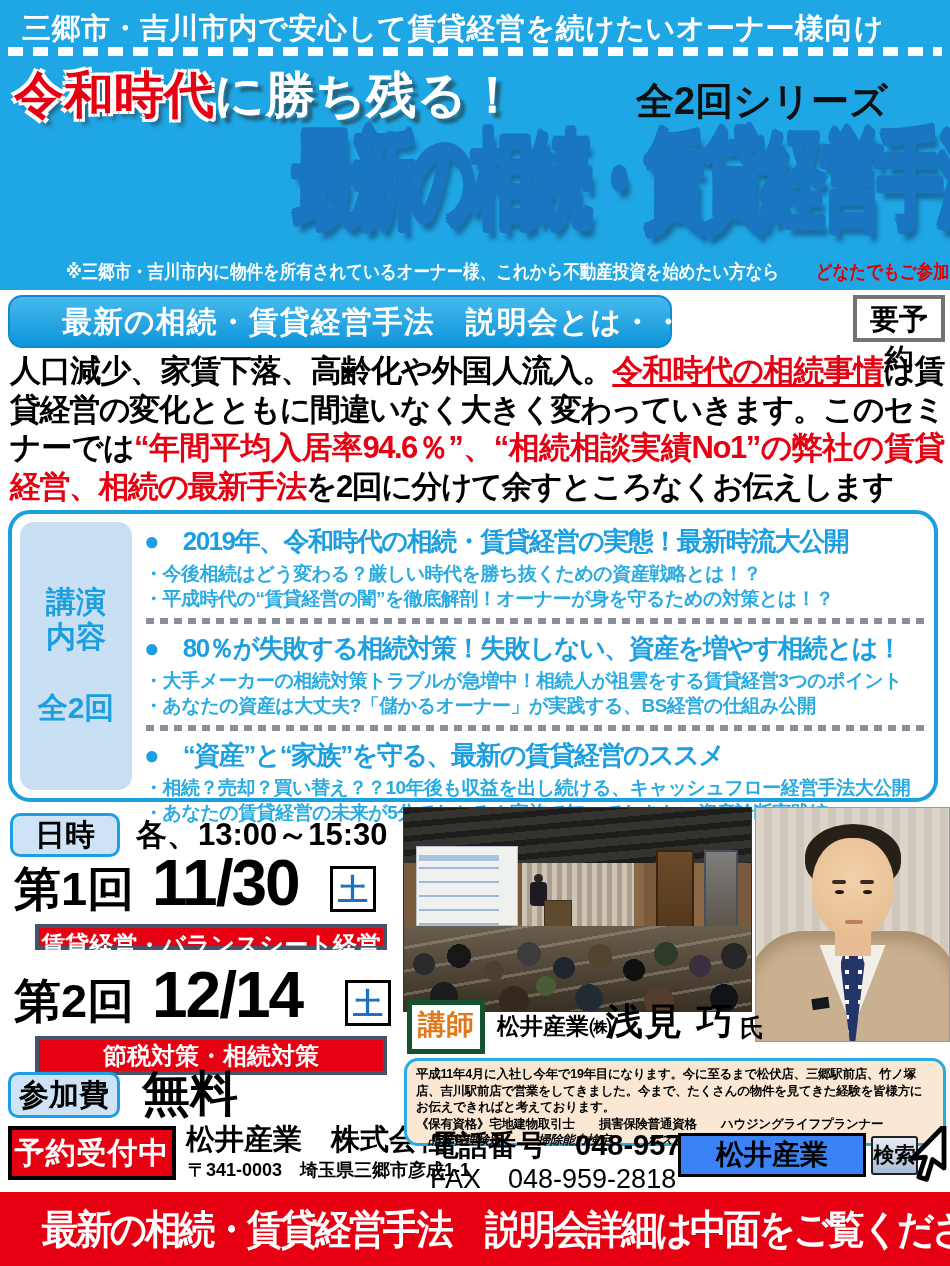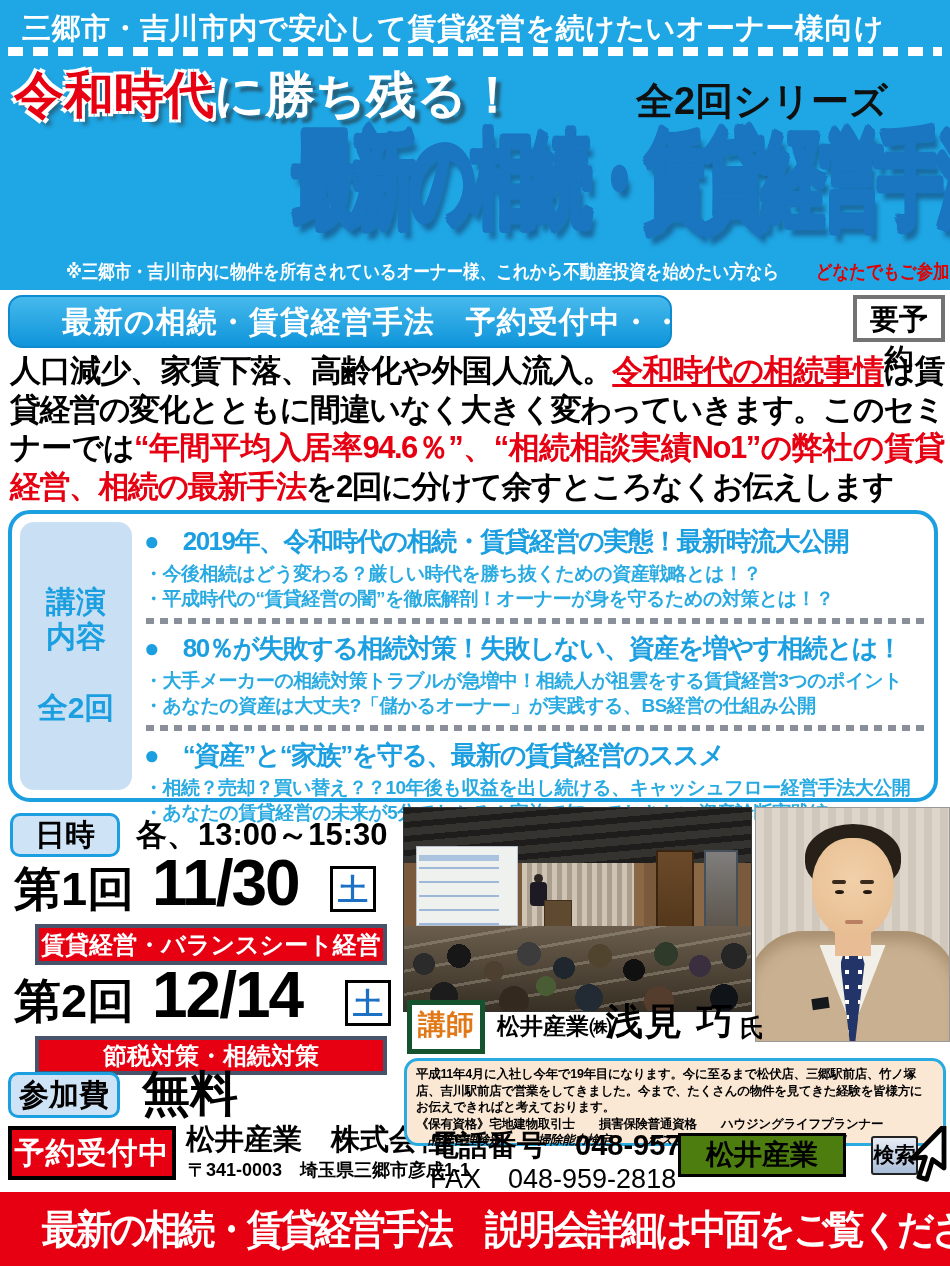--- a/index.html
+++ b/index.html
@@ -55,21 +55,21 @@
   .tag-box{position:absolute;box-sizing:border-box;background:#cfe3f6;border:3px solid #1b9fe0;border-radius:10px;
     color:#000;font-weight:900;text-align:center;}
   .dt-label{left:10px;top:813px;width:110px;height:44px;font-size:30px;line-height:38px;}
   .dt-time{position:absolute;left:136px;top:814px;font-size:31px;font-weight:900;color:#000;white-space:nowrap;}
   .sess-name{position:absolute;font-size:47px;font-weight:900;color:#000;white-space:nowrap;}
   .sess-date{position:absolute;font-size:64px;font-weight:900;color:#000;letter-spacing:-2px;white-space:nowrap;}
   .day-box{position:absolute;box-sizing:border-box;width:46px;height:46px;border:3px solid #000;background:#fff;
     color:#1d71c4;font-size:30px;font-weight:bold;text-align:center;line-height:42px;}
   .theme-banner{position:absolute;left:35px;width:352px;box-sizing:border-box;background:#e60012;border:4px solid #46536b;
     color:#fff;font-weight:900;text-align:center;white-space:nowrap;}
-  .banner1{top:924px;height:41px;font-size:24px;line-height:33px;}
+  .banner1{top:924px;height:26px;font-size:24px;line-height:33px;}
   .banner2{top:1036px;height:39px;font-size:24px;line-height:31px;}
   .fee-label{left:8px;top:1072px;width:112px;height:46px;font-size:30px;line-height:40px;}
   .fee-value{position:absolute;left:142px;top:1062px;font-size:48px;font-weight:900;color:#000;}
   .reserve-status{position:absolute;left:8px;top:1126px;width:168px;height:54px;box-sizing:border-box;
     background:#e60012;border:4px solid #000;color:#fff;font-size:30px;font-weight:900;text-align:center;line-height:46px;letter-spacing:1px;}
   .company-name{position:absolute;left:186px;top:1120px;font-size:29px;font-weight:900;color:#000;white-space:nowrap;}
   .company-addr{position:absolute;left:188px;top:1158px;font-size:18px;font-weight:bold;color:#000;white-space:nowrap;}
 
   
   .photo-seminar{position:absolute;left:403px;top:807px;width:347px;height:203px;border:1px solid #333;overflow:hidden;background:#5a4632;}
@@ -134,22 +134,22 @@
   .lect-name{position:absolute;left:606px;top:997px;font-size:37px;font-weight:900;color:#000;letter-spacing:2px;white-space:nowrap;}
   .lect-hon{position:absolute;left:740px;top:1012px;font-size:24px;font-weight:bold;color:#000;}
   .profile-box{position:absolute;left:404px;top:1058px;width:542px;height:88px;box-sizing:border-box;
     background:#fbe8d4;border:3px solid #29abe2;border-radius:14px;padding:5px 9px;}
   .profile-box p{margin:0;font-size:12.5px;font-weight:bold;line-height:16.5px;letter-spacing:-.3px;color:#000;}
   .profile-box .q2{padding-left:12px;font-style:italic;}
 
   
   .phone-line{position:absolute;left:430px;top:1126px;font-size:29px;font-weight:900;color:#000;white-space:nowrap;}
   .fax-line{position:absolute;left:430px;top:1161px;font-size:27px;font-weight:400;color:#000;white-space:nowrap;}
-  .search-box{position:absolute;left:678px;top:1133px;width:168px;height:44px;box-sizing:border-box;
-    background:#4d7c0f;border:3px solid #000;color:#000;font-size:28px;font-weight:bold;text-align:center;line-height:38px;}
+  .search-box{position:absolute;left:678px;top:1133px;width:188px;height:44px;box-sizing:border-box;
+    background:#3b82f6;border:3px solid #000;color:#000;font-size:28px;font-weight:bold;text-align:center;line-height:38px;}
   .search-btn{position:absolute;left:871px;top:1136px;width:47px;height:39px;box-sizing:border-box;
     background:linear-gradient(180deg,#e6ecf5,#a9bdd8);border:2px solid #222;border-radius:3px;
     color:#000;font-size:21px;font-weight:bold;text-align:center;line-height:34px;cursor:pointer;}
   .cursor-icon{position:absolute;left:903px;top:1126px;width:46px;height:60px;}
 
   
   .footer{position:absolute;left:0;top:1192px;width:950px;height:74px;background:#e60012;text-align:center;}
   .footer span{display:inline-block;white-space:nowrap;transform:scaleX(.92);transform-origin:center;
     color:#fff;font-size:40px;font-weight:900;letter-spacing:-3px;line-height:74px;}
 </style>
@@ -166,21 +166,21 @@
     </div>
     <div class="series">全2回シリーズ</div>
     <div class="main-title">
       <span>最新の相続・賃貸経営手法　説明会</span>
     </div>
     <div class="top-note">
       <span><span class="w">※三郷市・吉川市内に物件を所有されているオーナー様、これから不動産投資を始めたい方なら</span><span class="r">どなたでもご参加いただけます。</span></span>
     </div>
   </div>
 
-  <div class="sec2-head">最新の相続・賃貸経営手法　予約受付中・・・</div>
+  <div class="sec2-head">最新の相続・賃貸経営手法　説明会とは・・・</div>
   <div class="reserve-badge">要予約</div>
   <div class="intro">
     <span>人口減少、家賃下落、高齢化や外国人流入。</span><span class="red-u">令和時代の相続事情</span><span>は賃貸経営の変化とともに間違いなく大きく変わっていきます。このセミナーでは</span><span class="red">“年間平均入居率94.6％”、“相続相談実績No1”の弊社の賃貸経営、相続の最新手法</span><span>を2回に分けて余すところなくお伝えします</span>
   </div>
 
   <div class="lecture">
     <div class="lec-side">
       <div class="t">講演内容</div>
       <div class="s">全2回</div>
     </div>

